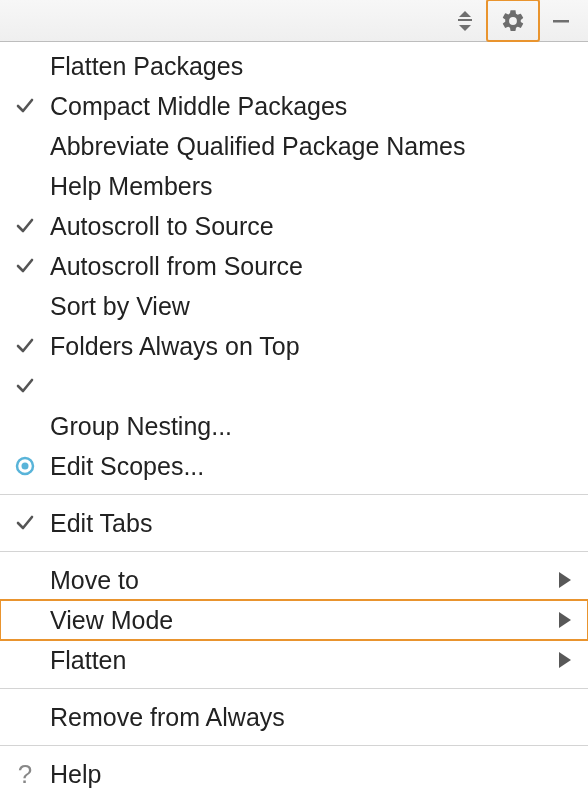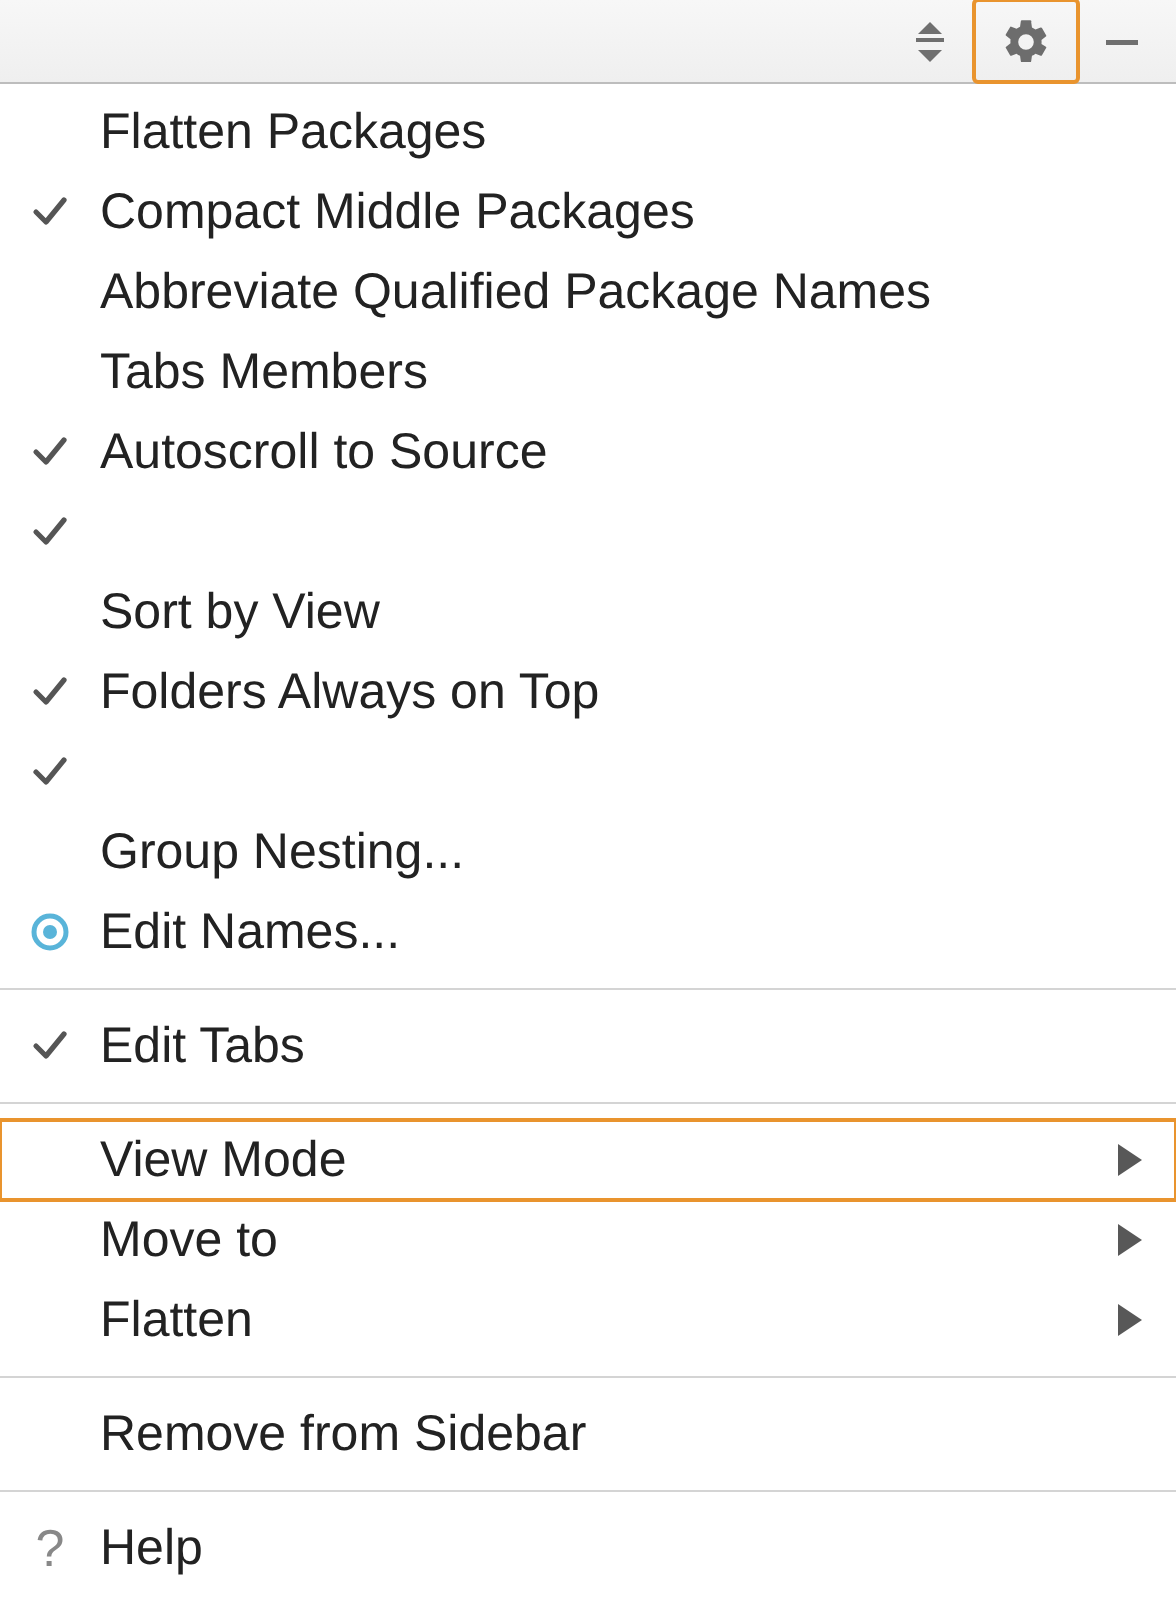--- a/index.html
+++ b/index.html
@@ -116,38 +116,39 @@
       <div class="label">Compact Middle Packages</div>
       <div class="submenu"></div>
     </div>
     <div class="row">
       <div class="col-indicator"></div>
       <div class="label">Abbreviate Qualified Package Names</div>
       <div class="submenu"></div>
     </div>
     <div class="row">
       <div class="col-indicator"></div>
-      <div class="label">Tabs Members</div>
+      <div class="label">Help Members</div>
       <div class="submenu"></div>
     </div>
     <div class="row">
       <div class="col-indicator">
         <svg width="20" height="20" viewBox="0 0 20 20">
           <path d="M3 10 L8 15 L17 4" stroke="#555" stroke-width="2.6" fill="none" stroke-linecap="round" stroke-linejoin="round"></path>
         </svg>
       </div>
       <div class="label">Autoscroll to Source</div>
       <div class="submenu"></div>
     </div>
     <div class="row">
       <div class="col-indicator">
         <svg width="20" height="20" viewBox="0 0 20 20">
           <path d="M3 10 L8 15 L17 4" stroke="#555" stroke-width="2.6" fill="none" stroke-linecap="round" stroke-linejoin="round"></path>
         </svg>
       </div>
+      <div class="label">Autoscroll from Source</div>
       <div class="submenu"></div>
     </div>
     <div class="row">
       <div class="col-indicator"></div>
       <div class="label">Sort by View</div>
       <div class="submenu"></div>
     </div>
     <div class="row">
       <div class="col-indicator">
         <svg width="20" height="20" viewBox="0 0 20 20">
@@ -170,65 +171,65 @@
       <div class="label">Group Nesting...</div>
       <div class="submenu"></div>
     </div>
     <div class="row">
       <div class="col-indicator">
         <svg width="20" height="20" viewBox="0 0 20 20">
           <circle cx="10" cy="10" r="8" fill="none" stroke="#59b4d9" stroke-width="2.5"></circle>
           <circle cx="10" cy="10" r="3.5" fill="#59b4d9"></circle>
         </svg>
       </div>
-      <div class="label">Edit Names...</div>
+      <div class="label">Edit Scopes...</div>
       <div class="submenu"></div>
     </div>
     <hr class="sep">
     <div class="row">
       <div class="col-indicator">
         <svg width="20" height="20" viewBox="0 0 20 20">
           <path d="M3 10 L8 15 L17 4" stroke="#555" stroke-width="2.6" fill="none" stroke-linecap="round" stroke-linejoin="round"></path>
         </svg>
       </div>
       <div class="label">Edit Tabs</div>
       <div class="submenu"></div>
     </div>
     <hr class="sep">
+    <div class="row">
+      <div class="col-indicator"></div>
+      <div class="label">Move to</div>
+      <div class="submenu">
+        <svg width="12" height="16" viewBox="0 0 12 16">
+          <polygon points="0,0 12,8 0,16" fill="#585858"></polygon>
+        </svg>
+      </div>
+    </div>
     <div class="row highlight">
       <div class="col-indicator"></div>
       <div class="label">View Mode</div>
       <div class="submenu">
         <svg width="12" height="16" viewBox="0 0 12 16">
           <polygon points="0,0 12,8 0,16" fill="#585858"></polygon>
         </svg>
       </div>
     </div>
     <div class="row">
       <div class="col-indicator"></div>
-      <div class="label">Move to</div>
-      <div class="submenu">
-        <svg width="12" height="16" viewBox="0 0 12 16">
-          <polygon points="0,0 12,8 0,16" fill="#585858"></polygon>
-        </svg>
-      </div>
-    </div>
-    <div class="row">
-      <div class="col-indicator"></div>
       <div class="label">Flatten</div>
       <div class="submenu">
         <svg width="12" height="16" viewBox="0 0 12 16">
           <polygon points="0,0 12,8 0,16" fill="#585858"></polygon>
         </svg>
       </div>
     </div>
     <hr class="sep">
     <div class="row">
       <div class="col-indicator"></div>
-      <div class="label">Remove from Sidebar</div>
+      <div class="label">Remove from Always</div>
       <div class="submenu"></div>
     </div>
     <hr class="sep">
     <div class="row">
       <div class="col-indicator">
         <span class="question">?</span>
       </div>
       <div class="label">Help</div>
       <div class="submenu"></div>
     </div>

